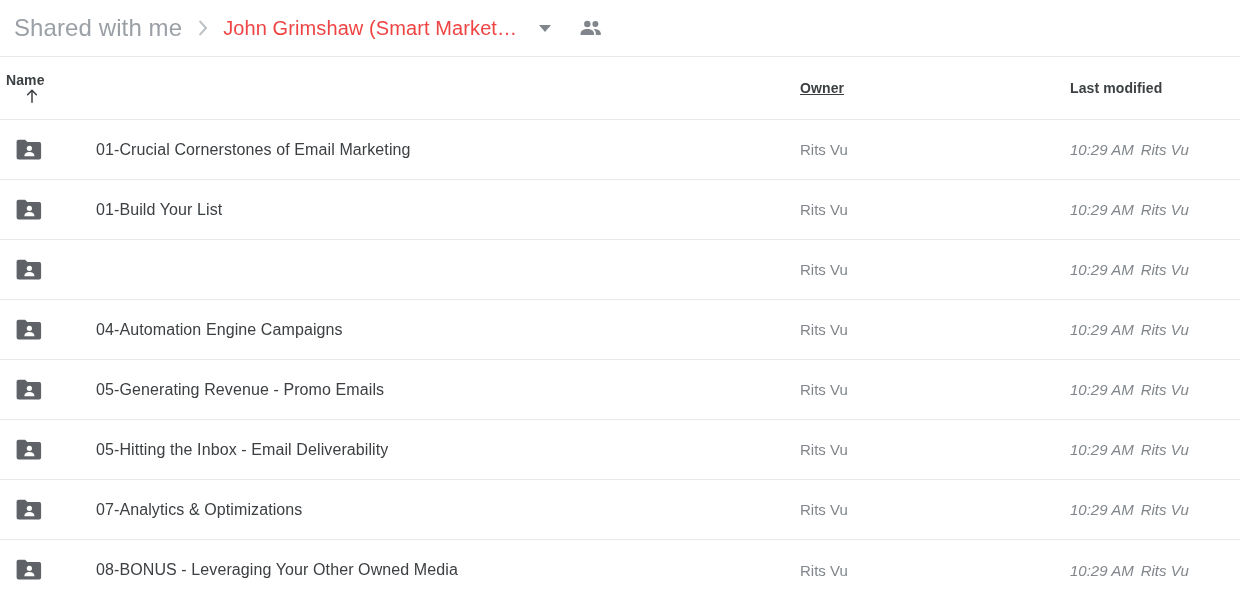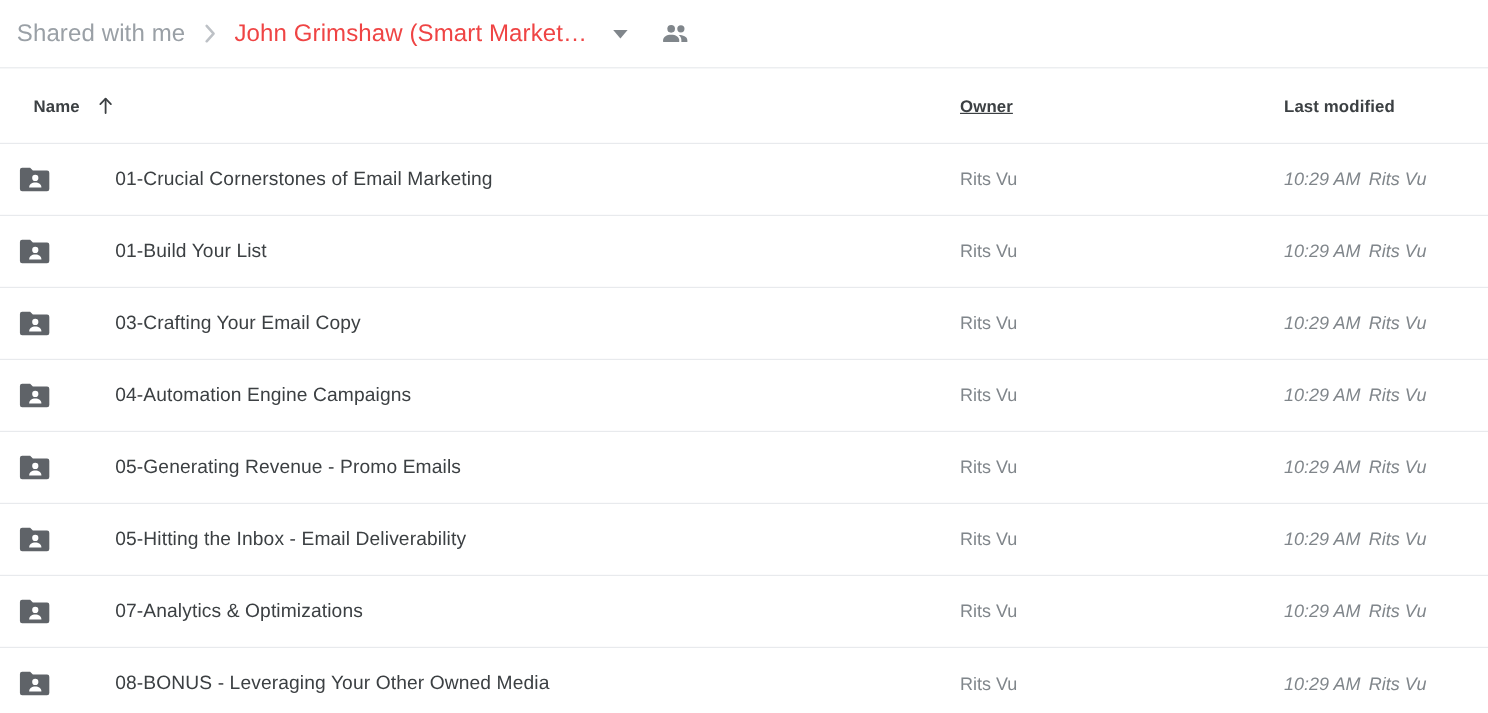--- a/index.html
+++ b/index.html
@@ -14,21 +14,21 @@
   
   .breadcrumb-bar {
     height: 57px;
     display: flex;
     align-items: center;
     padding: 0 0 0 14px;
     border-bottom: 1px solid #e8eaed;
     background: #ffffff;
   }
   .crumb-root {
-    font-size: 20px;
+    font-size: 24px;
     color: #9aa0a6;
     letter-spacing: .1px;
     white-space: nowrap;
   }
   .crumb-sep {
     color: #bdc1c6;
     margin: 0 13px 0 15px;
     display: flex;
     align-items: center;
   }
@@ -59,21 +59,21 @@
     border-bottom: 1px solid #e8eaed;
     position: relative;
   }
   .head-cell {
     font-size: 14px;
     font-weight: bold;
     color: #3c4043;
     position: absolute;
     letter-spacing: .1px;
   }
-  .head-name      { left: 28px; display: flex; align-items: center; }
+  .head-name      { left: 6px; display: flex; align-items: center; flex-direction: column; }
   .head-owner     { left: 800px; text-decoration: underline; }
   .head-modified  { left: 1070px; }
   .sort-arrow {
     margin-left: 14px;
     display: flex;
     align-items: center;
   }
 
   
   .rows { position: relative; }
@@ -189,21 +189,20 @@
   </div>
 
   <div class="row">
     <span class="folder-icon">
       <svg width="30" height="26" viewBox="0 0 30 26" aria-hidden="true">
         <path d="M2.6 4.6a1.9 1.9 0 0 1 1.9-1.9h6.6l2.3 2.4h11.8a1.9 1.9 0 0 1 1.9 1.9v13.5a1.9 1.9 0 0 1-1.9 1.9H4.5a1.9 1.9 0 0 1-1.9-1.9z" fill="#5f6368"></path>
         <circle cx="15.4" cy="11.3" r="2.6" fill="#ffffff"></circle>
         <path d="M10.3 19.3c0-2.8 2.3-4.2 5.1-4.2s5.1 1.4 5.1 4.2z" fill="#ffffff"></path>
       </svg>
     </span>
-    <span class="cell-name">03-Crafting Your Email Copy</span>
     <span class="cell-owner">Rits Vu</span>
     <span class="cell-modified">
       <span class="mod-time">10:29 AM</span><span class="mod-by">Rits Vu</span>
     </span>
   </div>
 
   <div class="row">
     <span class="folder-icon">
       <svg width="30" height="26" viewBox="0 0 30 26" aria-hidden="true">
         <path d="M2.6 4.6a1.9 1.9 0 0 1 1.9-1.9h6.6l2.3 2.4h11.8a1.9 1.9 0 0 1 1.9 1.9v13.5a1.9 1.9 0 0 1-1.9 1.9H4.5a1.9 1.9 0 0 1-1.9-1.9z" fill="#5f6368"></path>

